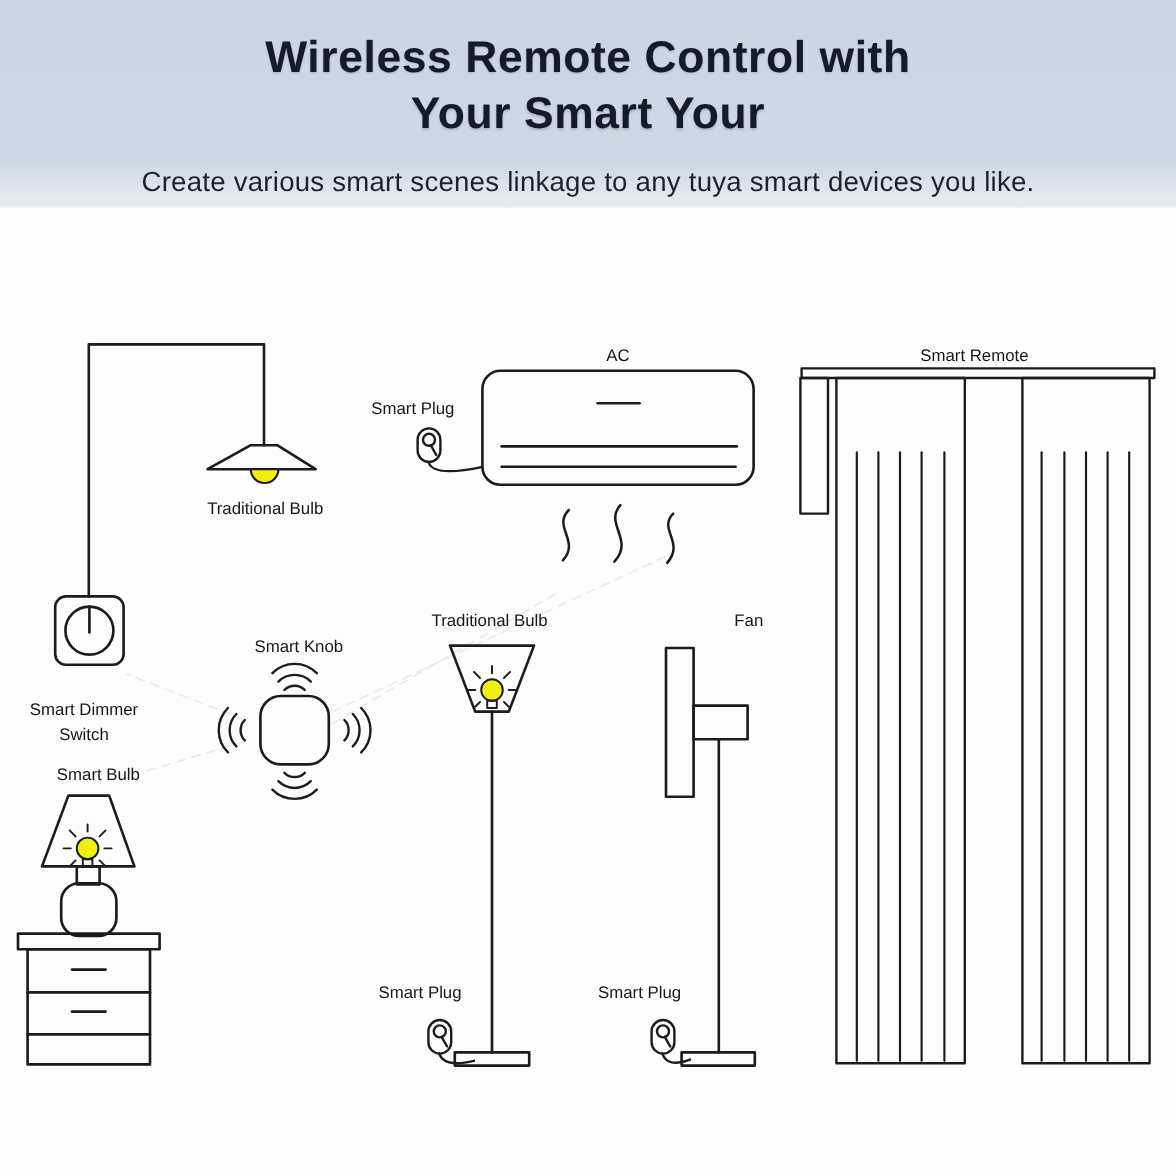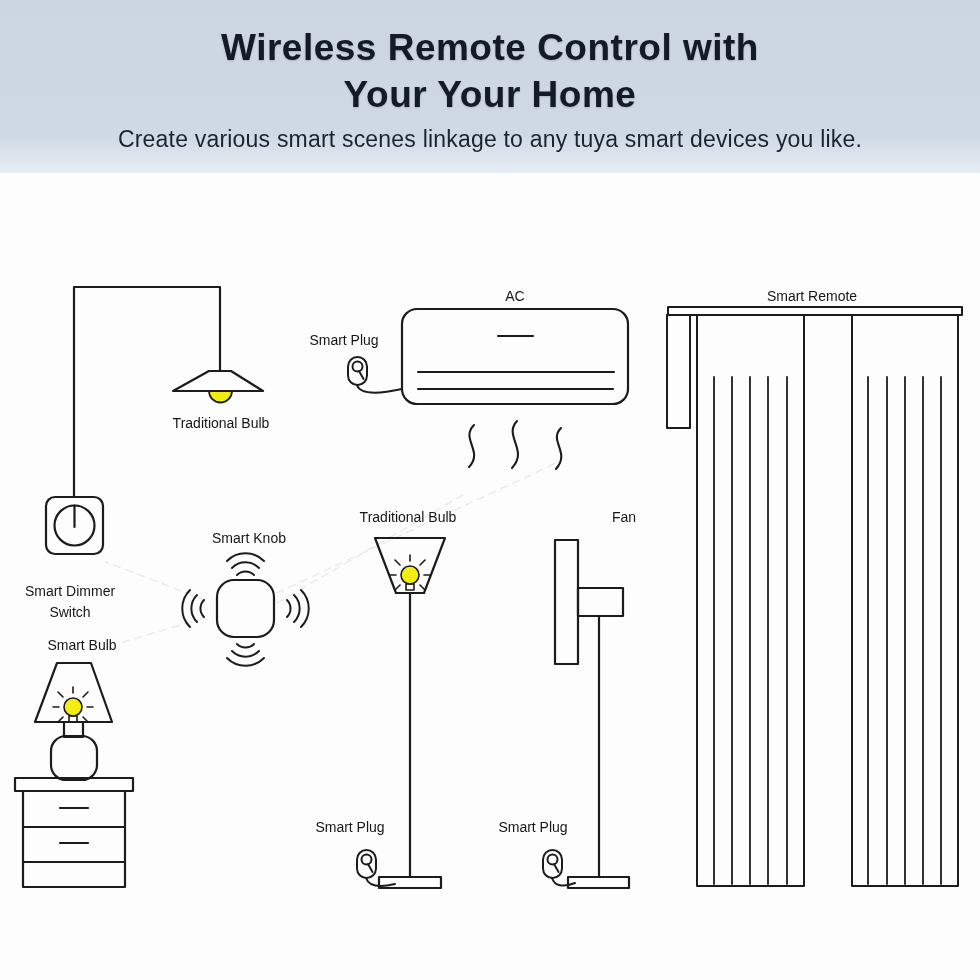--- a/index.html
+++ b/index.html
@@ -13,39 +13,39 @@
     background:linear-gradient(180deg,#ccd6e0 0%,#cfd9e3 78%,#e7edf3 100%);
     text-align:center;
   }
   .title{
     margin-top:24px;
     font-size:37px;font-weight:700;color:#141a27;line-height:47px;
     text-shadow:0 1px 2px rgba(20,26,39,.18);
     letter-spacing:.5px;
   }
   .subtitle{
-    margin-top:8px;
+    margin-top:20px;
     font-size:23px;font-weight:400;color:#1b2231;
     letter-spacing:.2px;
   }
   .diagram{position:absolute;left:0;top:0;width:980px;height:980px;}
   svg{position:absolute;left:0;top:0;}
   .lbl{
     position:absolute;transform:translateX(-50%);
     font-size:14px;color:#161616;white-space:nowrap;text-align:center;
     line-height:21px;
   }
 </style>
 </head>
 <body>
 
 <div class="header">
   <div class="title">
     <div>Wireless Remote Control with</div>
-    <div>Your Your Home</div>
+    <div>Your Smart Your</div>
   </div>
   <div class="subtitle">Create various smart scenes linkage to any tuya smart devices you like.</div>
 </div>
 
 <div class="diagram">
 
 <svg width="980" height="980" viewBox="0 0 980 980">
   <g fill="none" stroke="#1c1c1c" stroke-width="2.2" stroke-linecap="round" stroke-linejoin="round">
 
     <g stroke="#dcdce2" stroke-width="1.5" stroke-dasharray="7 6" opacity="0.55">

